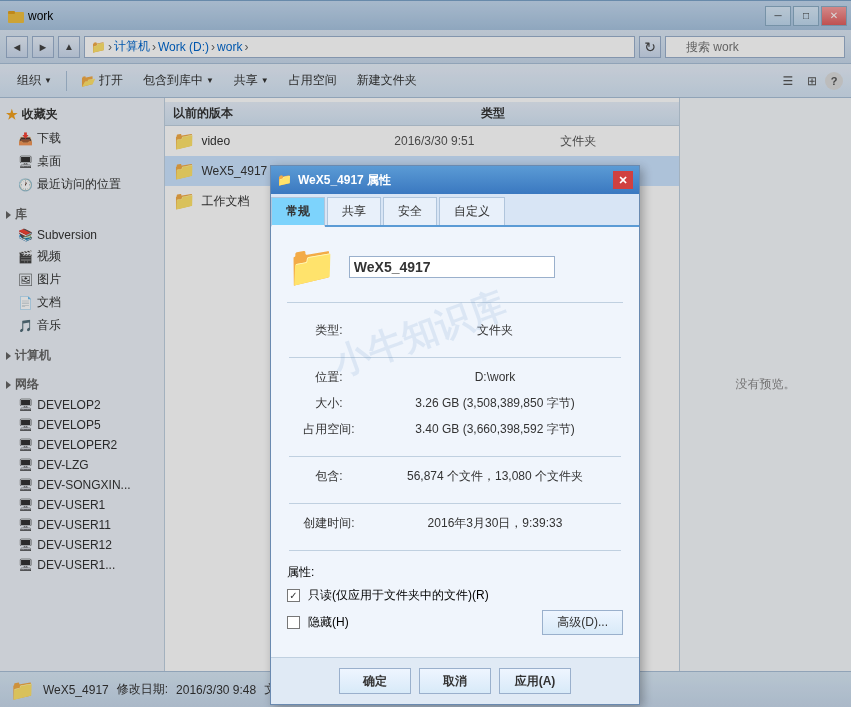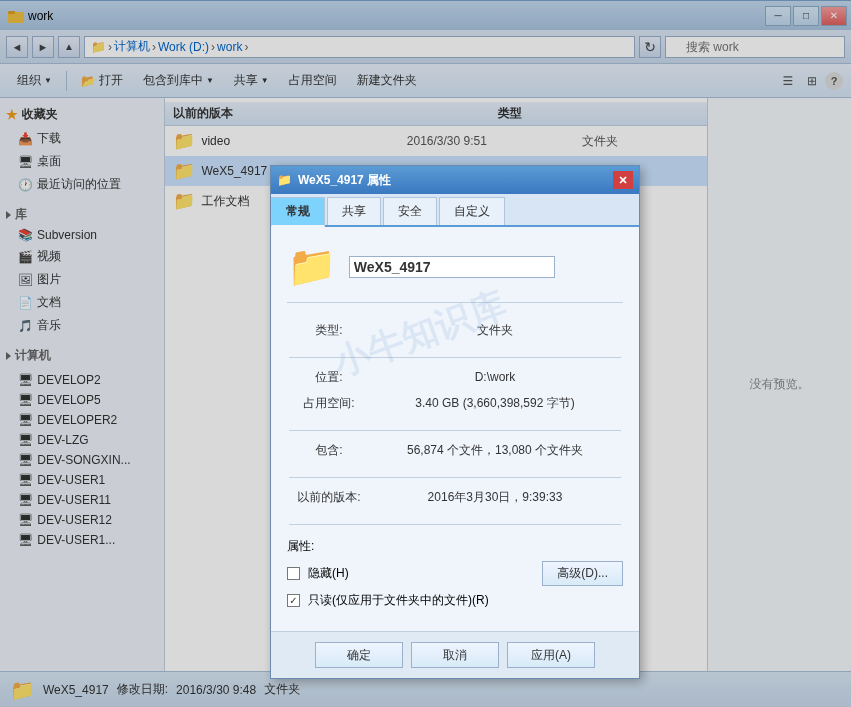--- a/index.html
+++ b/index.html
@@ -249,21 +249,21 @@
       cursor: pointer;
     }
     .file-item.selected { background: #cce4ff; }
     .file-item .folder-icon { font-size: 18px; color: #f0c040; margin-right: 6px; }
     .file-item .file-date { flex: 1.5; color: #555; }
     .file-item .file-type { flex: 1; color: #555; }
     .file-item .file-name { flex: 2; display: flex; align-items: center; }
 
     
     .preview-panel {
-      width: 144px;
+      width: 172px;
       background: #f5f8fc;
       border-left: 1px solid #c0d0e0;
       display: flex;
       align-items: center;
       justify-content: center;
       color: #888;
       font-size: 12px;
     }
 
     
@@ -435,27 +435,28 @@
     }
     .dialog-footer {
       display: flex;
       justify-content: center;
       gap: 8px;
       padding: 10px 16px;
       background: #e0eaf5;
       border-top: 1px solid #c0d0e0;
     }
     .footer-btn {
-      width: 88px;
+      width: 72px;
       height: 26px;
       background: linear-gradient(to bottom, #eef5ff, #d8eaf8);
       border: 1px solid #9ab0cc;
       cursor: pointer;
       font-size: 12px;
       color: #333;
+      font-weight: bold;
     }
     .watermark {
       position: absolute;
       top: 310px;
       left: 330px;
       font-size: 36px;
       color: rgba(100,150,200,0.15);
       transform: rotate(-20deg);
       pointer-events: none;
       white-space: nowrap;
@@ -582,20 +583,23 @@
       </div>
     </div>
 
     <div class="sidebar-section">
       <div class="sidebar-section-title">
         <span>计算机</span>
       </div>
     </div>
 
     <div class="sidebar-section">
+      <div class="sidebar-section-title">
+        <span>网络</span>
+      </div>
       <div class="sidebar-item">
         <span>🖥</span>
         <span>DEVELOP2</span>
       </div>
       <div class="sidebar-item">
         <span>🖥</span>
         <span>DEVELOP5</span>
       </div>
       <div class="sidebar-item">
         <span>🖥</span>
@@ -704,64 +708,68 @@
           <td class="prop-value">文件夹</td>
         </tr>
         <tr>
               <td colspan="2">
                 <hr class="prop-divider">
               </td>
             </tr>
         <tr class="prop-row">
           <td class="prop-label">位置:</td>
           <td class="prop-value">D:\work</td>
+        </tr>
+        <tr class="prop-row">
+          <td class="prop-label">大小:</td>
+          <td class="prop-value">3.26 GB (3,508,389,850 字节)</td>
         </tr>
         <tr class="prop-row">
           <td class="prop-label">占用空间:</td>
           <td class="prop-value">3.40 GB (3,660,398,592 字节)</td>
         </tr>
         <tr>
               <td colspan="2">
                 <hr class="prop-divider">
               </td>
             </tr>
         <tr class="prop-row">
           <td class="prop-label">包含:</td>
           <td class="prop-value">56,874 个文件，13,080 个文件夹</td>
         </tr>
         <tr>
               <td colspan="2">
                 <hr class="prop-divider">
               </td>
             </tr>
         <tr class="prop-row">
-          <td class="prop-label">以前的版本:</td>
+          <td class="prop-label">创建时间:</td>
           <td class="prop-value">2016年3月30日，9:39:33</td>
         </tr>
         <tr>
               <td colspan="2">
                 <hr class="prop-divider">
               </td>
             </tr>
       </tbody>
         </table>
 
       <div class="dialog-attrs">
         <div class="attr-row">
           <span>属性:</span>
         </div>
         <div class="attr-row">
+          <div class="checkbox checked"></div>
+          <span>只读(仅应用于文件夹中的文件)(R)</span>
+        </div>
+        <div class="attr-row">
           <div class="checkbox"></div>
           <span>隐藏(H)</span>
           <button class="attr-btn">高级(D)...</button>
         </div>
-        <div class="attr-row">
-          <div class="checkbox checked"></div>
-          <span>只读(仅应用于文件夹中的文件)(R)</span>
-        </div>
       </div>
     </div>
 
     <div class="dialog-footer">
       <button class="footer-btn">确定</button>
       <button class="footer-btn">取消</button>
       <button class="footer-btn">应用(A)</button>
     </div>
   </div>
   <div class="watermark">小牛知识库</div>

